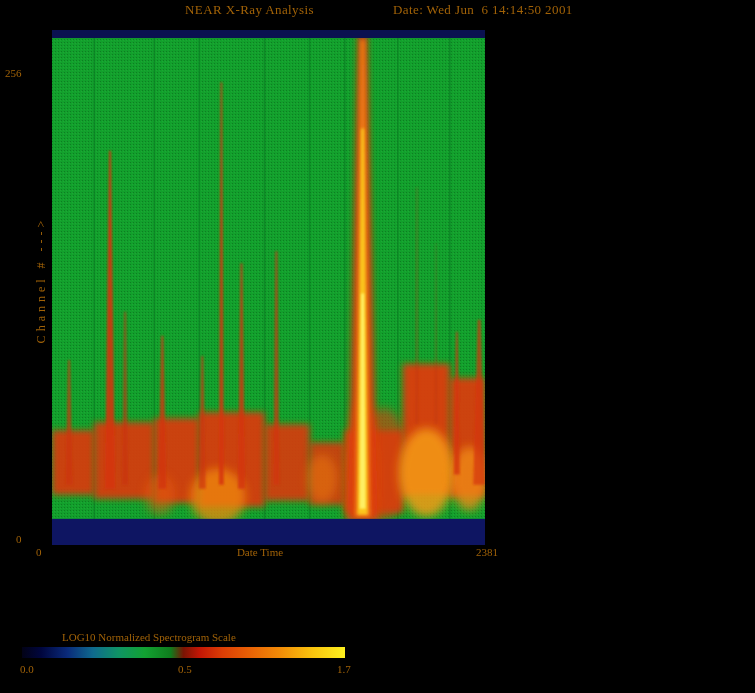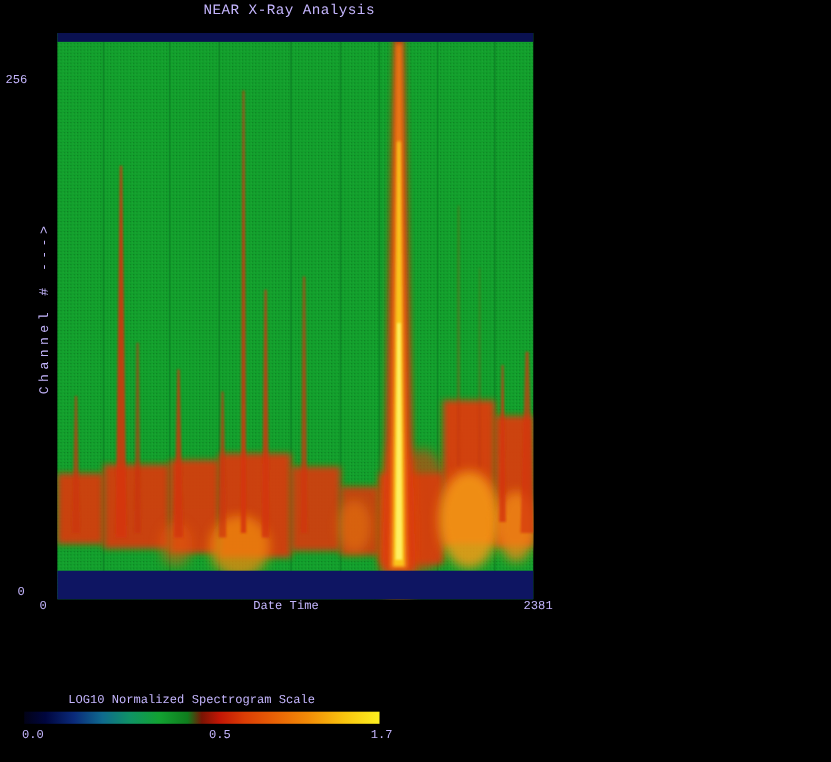--- a/index.html
+++ b/index.html
@@ -1,43 +1,44 @@
 <!DOCTYPE html>
 <html><head>
 <meta charset="utf-8">
 <style>
   html,body{margin:0;padding:0;background:#000;}
   #screen{position:relative;width:755px;height:693px;background:#000;overflow:hidden;
-          font-family:Liberation Mono, monospace;color:#c4b5fd;}
+          font-family:Liberation Serif, serif;color:#a16207;}
   .txt{position:absolute;white-space:pre;font-size:11px;line-height:12px;}
   .hdr{font-size:13px;letter-spacing:.4px;}
   #title{left:185px;top:4px;}
   #date{left:393px;top:4px;}
   #y-max{left:5px;top:19px;margin-top:48px;}
   #y-min{left:16px;top:533px;}
   #x-min{left:36px;top:546px;}
   #x-label{left:180px;top:546px;width:160px;text-align:center;}
   #x-max{left:476px;top:546px;}
   #y-label{left:-59px;top:274px;width:200px;text-align:center;
            transform:rotate(-90deg);letter-spacing:4px;font-size:12px;}
   #plot{position:absolute;left:52px;top:30px;width:433px;height:515px;}
   #plot svg{display:block;}
   #cbar-label{left:22px;top:631px;margin-left:40px;}
   #colorbar{position:absolute;left:22px;top:647px;width:323px;height:11px;}
   #cb-t0{left:20px;top:663px;}
-  #cb-t1{left:190px;top:663px;}
+  #cb-t1{left:178px;top:663px;}
   #cb-t2{left:337px;top:663px;}
   #info1{left:368px;top:636px;}
   #info2{left:368px;top:656px;}
 </style>
 </head>
 <body>
 
 <div id="screen">
   <div id="title" class="txt hdr">NEAR X-Ray Analysis</div>
+  <div id="date" class="txt hdr">Date: Wed Jun  6 14:14:50 2001</div>
 
   <div id="y-max" class="txt">256</div>
   <div id="y-label" class="txt">Channel # ---&gt;</div>
   <div id="y-min" class="txt">0</div>
 
   <div id="plot">
       <svg viewBox="0 0 433 515" width="433" height="515">
         <defs>
           <filter id="b1" x="-60%" y="-60%" width="220%" height="220%">
             <feGaussianBlur stdDeviation="1.2"></feGaussianBlur>

